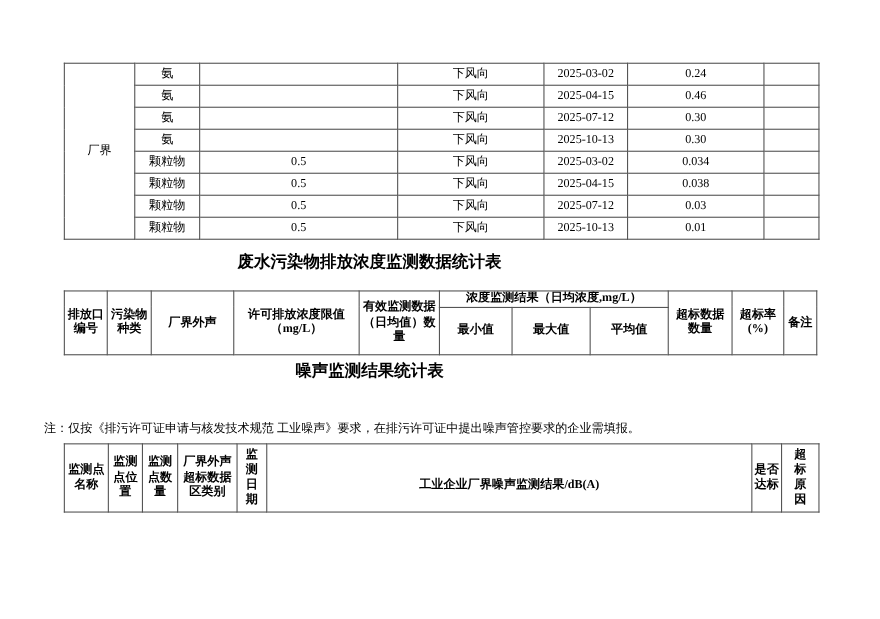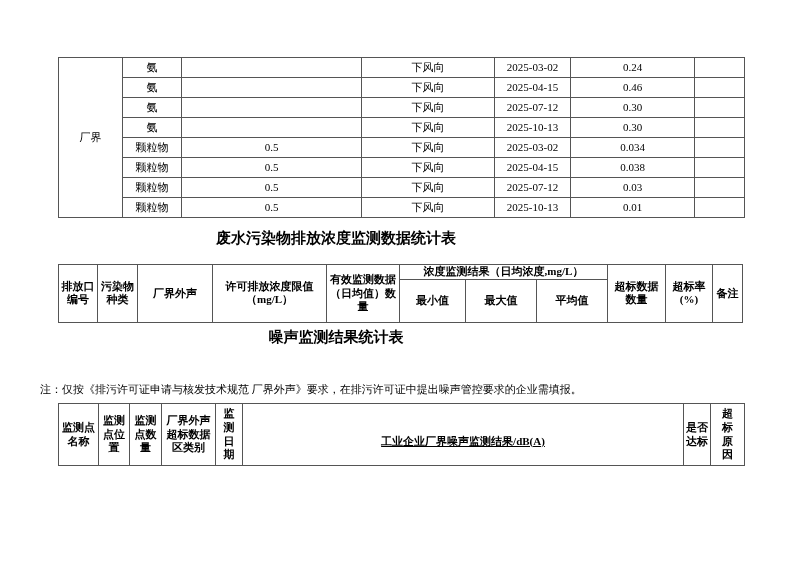--- a/index.html
+++ b/index.html
@@ -33,21 +33,21 @@
     left: 0; width: 672px;
     text-align: center;
     font-size: 15px;
     font-weight: bold;
   }
   .note-line {
     left: 40px;
     font-size: 11px;
   }
   td.big-cell { vertical-align: top; padding-top: 3px; }
-  .uline { text-decoration: underline; font-weight: bold; }
+  .uline { font-weight: bold; }
 </style>
 </head>
 <body>
 
 <table class="tbl t1 abs" style="left:58px; top:57px; width:686px;">
   <colgroup>
     <col style="width:64px">
       <col style="width:59px">
       <col style="width:180px">
     <col style="width:133px">
@@ -162,21 +162,21 @@
   <tr>
     <td class="hdr" style="height:42px">最小值</td>
     <td class="hdr">最大值</td>
     <td class="hdr">平均值</td>
   </tr>
 </tbody>
   </table>
 
 <div class="doc-title abs" style="top:328px;">噪声监测结果统计表</div>
 
-<div class="note-line abs" style="top:382px;">注：仅按《排污许可证申请与核发技术规范 厂界外声》要求，在排污许可证中提出噪声管控要求的企业需填报。</div>
+<div class="note-line abs" style="top:382px;">注：仅按《排污许可证申请与核发技术规范 工业噪声》要求，在排污许可证中提出噪声管控要求的企业需填报。</div>
 
 <table class="tbl abs" style="left:58px; top:403px; width:686px;">
   <colgroup>
     <col style="width:40px">
       <col style="width:31px">
       <col style="width:32px">
     <col style="width:54px">
       <col style="width:27px">
       <col style="width:441px">
     <col style="width:27px">

